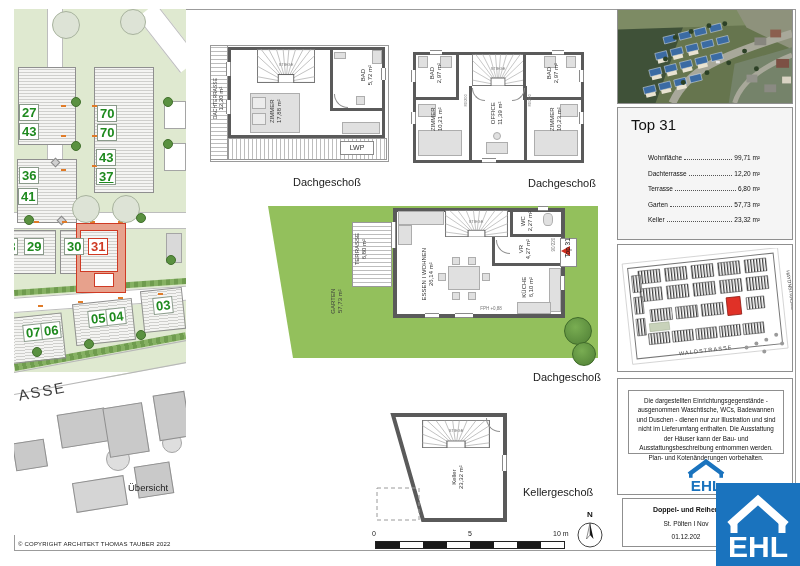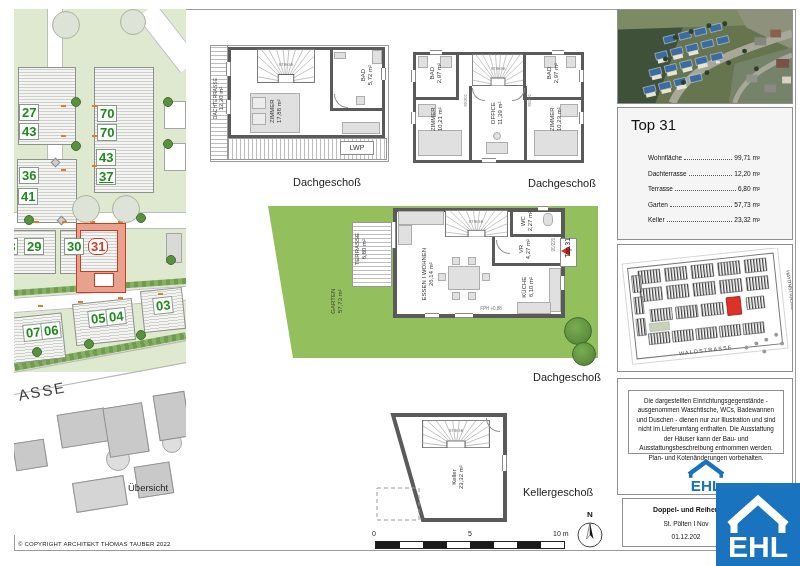--- a/index.html
+++ b/index.html
@@ -10,21 +10,21 @@
   .frame{position:absolute;left:14px;top:9px;width:780px;height:540px;border:1px solid #9b9b9b;}
   
   #siteplan{position:absolute;left:14px;top:9px;width:172px;height:526px;overflow:hidden;background:#fff;}
   .green{position:absolute;background:#dfe9d0;}
   .roadv{position:absolute;background:#fff;border-left:1px solid #bdbdbd;border-right:1px solid #bdbdbd;}
   .roadh{position:absolute;background:#fff;border-top:1px solid #bdbdbd;border-bottom:1px solid #bdbdbd;}
   .hedge{position:absolute;background:repeating-linear-gradient(90deg,#6f9c4e 0 4px,#86b163 4px 8px);}
   .blk{position:absolute;background:repeating-linear-gradient(0deg,#f4f4f2 0 2px,#cfcfcc 2px 3px);border:1px solid #8f8f8f;}
   .num{position:absolute;background:#fff;border:1px solid #8a9a8a;color:#1e8a1e;font-weight:bold;
        font-size:13px;line-height:15px;padding:0 2px;letter-spacing:0;}
-  .num.red{color:#cf3a24;border-color:#cf3a24;border-radius:7px;}
+  .num.red{color:#cf3a24;border-color:#cf3a24;}
   .tp{position:absolute;border-radius:50%;background:#dde3d6;border:1px solid #a8b39e;}
   .tg{position:absolute;border-radius:50%;background:#dedede;border:1px solid #a5a5a5;}
   .td{position:absolute;width:8px;height:8px;border-radius:50%;background:#5a9140;border:1px solid #41702c;}
   .tick{position:absolute;width:5px;height:2px;background:#e07b28;}
   .mh{position:absolute;width:5px;height:5px;background:#cfcfcf;border:1px solid #8a8a8a;transform:rotate(45deg);}
   .gb{position:absolute;background:#c9c9c9;border:1px solid #8f8f8f;}
   
   .wall{position:absolute;background:#fff;border:3px solid #5a5a5a;box-sizing:border-box;}
   .wall4{position:absolute;background:#fff;border:4px solid #5a5a5a;box-sizing:border-box;}
   .part{position:absolute;background:#5a5a5a;}

